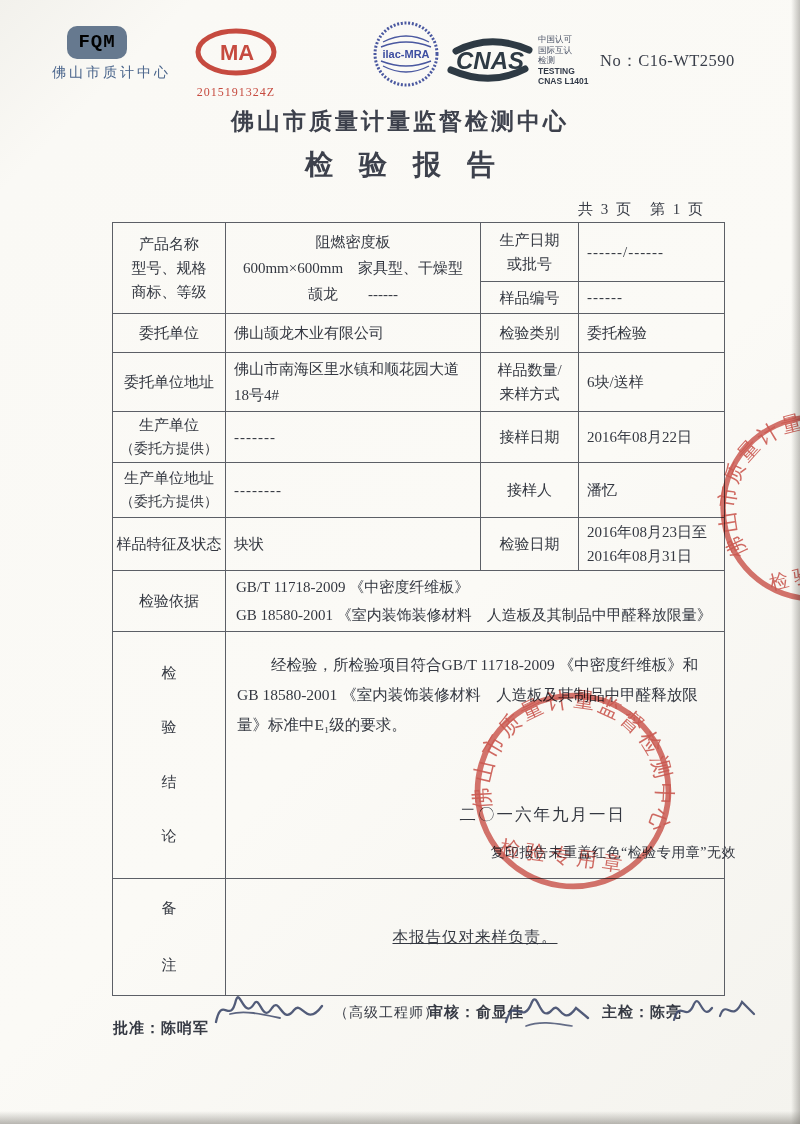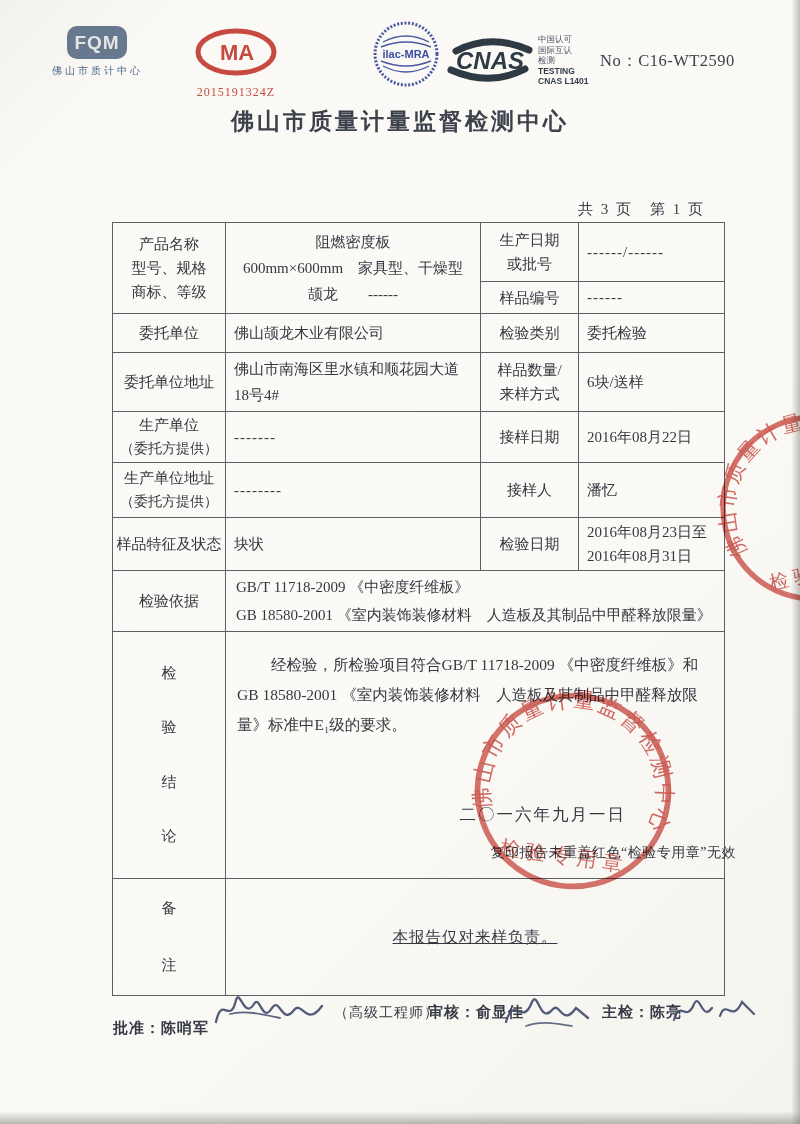--- a/index.html
+++ b/index.html
@@ -9,23 +9,23 @@
     font-family:"Liberation Serif","DejaVu Serif",serif;color:#383c46;
   }
   .edge-r{position:absolute;right:0;top:0;width:9px;height:100%;
     background:linear-gradient(to right,rgba(110,108,102,0),rgba(110,108,102,.42));}
   .edge-b{position:absolute;left:0;bottom:0;width:100%;height:13px;
     background:linear-gradient(to bottom,rgba(110,108,102,0),rgba(118,115,108,.5));}
 
   
   .fqm{position:absolute;left:52px;top:26px;width:90px;text-align:center;}
   .fqm .box{display:inline-block;width:60px;height:33px;line-height:33px;border-radius:10px;
-    background:#66798f;color:#e5e5e5;font-family:Liberation Sans, sans-serif;
+    background:#66798f;color:#000000;font-family:Liberation Mono, monospace;
     font-weight:bold;font-size:19px;letter-spacing:1px;}
-  .fqm .cap{margin-top:5px;font-size:10px;color:#49648b;letter-spacing:3px;white-space:nowrap;}
+  .fqm .cap{margin-top:5px;font-size:14px;color:#49648b;letter-spacing:3px;white-space:nowrap;}
   .logo-num{margin-top:1px;text-align:center;color:#c64a3f;font-size:12px;letter-spacing:1px;
     font-family:"Liberation Serif",serif;}
   .logo-num.tiny{font-size:7px;letter-spacing:0;}
   .cma{position:absolute;left:194px;top:28px;width:84px;}
   .cal{position:absolute;left:286px;top:26px;width:80px;}
   .ilac{position:absolute;left:372px;top:20px;}
   .cnas{position:absolute;left:446px;top:38px;}
   .cnas-cap{position:absolute;left:538px;top:34px;font-family:"Liberation Sans",sans-serif;
     color:#4d5568;font-size:8.5px;line-height:10.5px;}
   .cnas-cap .b{font-weight:bold;color:#333b49;}
@@ -113,20 +113,21 @@
     <div>检测</div>
     <div class="b">TESTING</div>
     <div class="b">CNAS L1401</div>
   </div>
 
   <div class="report-no">
     <span>No：</span><span>C16-WT2590</span>
   </div>
 
   <div class="org-title">佛山市质量计量监督检测中心</div>
+  <div class="report-title">检验报告</div>
 
   <div class="meta-pages">共 3 页　第 1 页</div>
 
   <table class="rpt">
     <colgroup>
         <col style="width:113px">
         <col style="width:255px">
         <col style="width:98px">
         <col style="width:146px">
       </colgroup>

